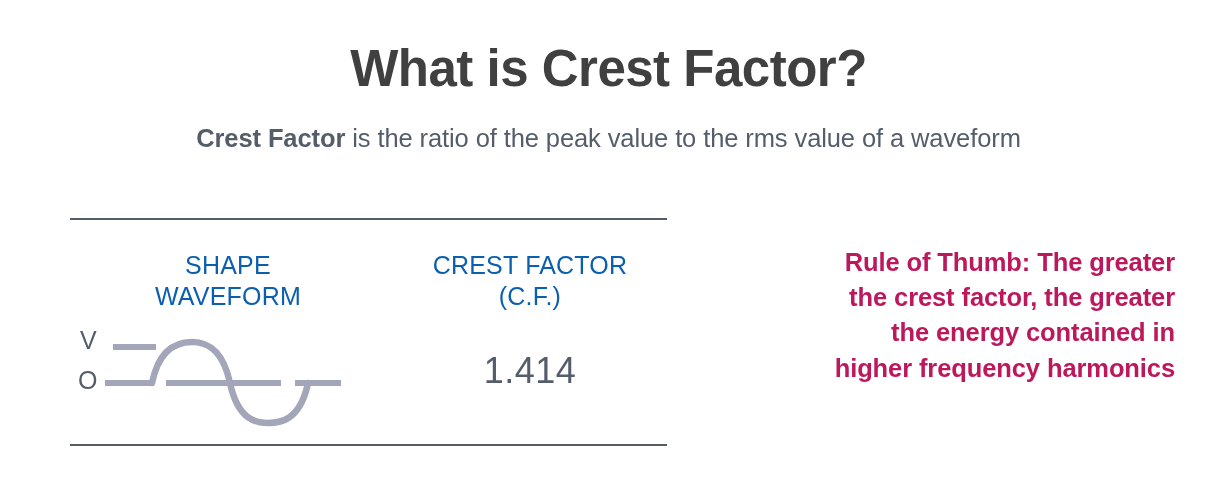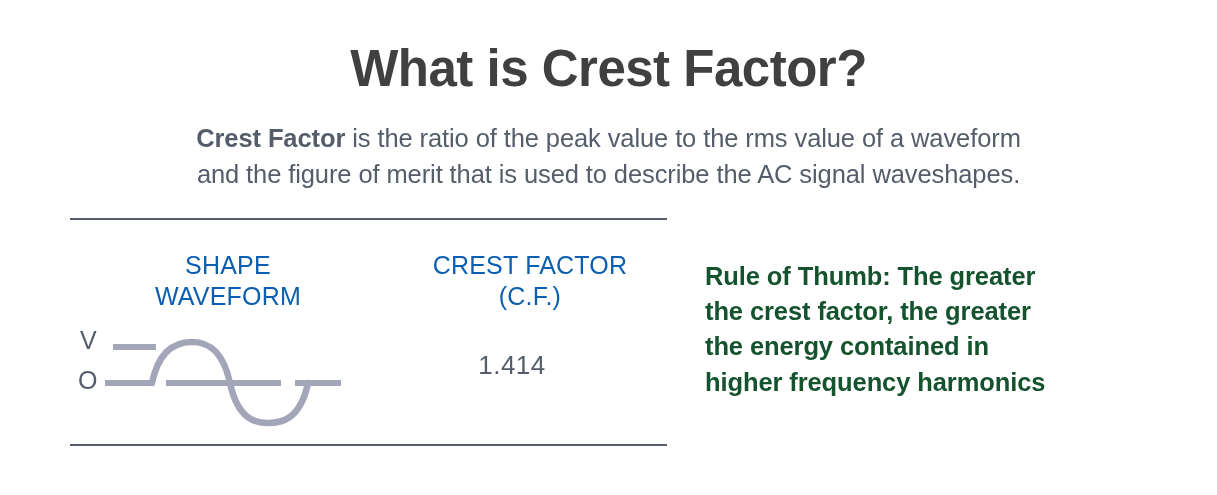--- a/index.html
+++ b/index.html
@@ -87,26 +87,26 @@
   }
   .col-head.crestfactor {
     left: 390px;
     top: 250px;
     width: 280px;
   }
 
   
   .cf-value {
     position: absolute;
-    left: 372px;
+    left: 390px;
     top: 350px;
     width: 280px;
     text-align: center;
     color: #555d6b;
-    font-size: 26px;
+    font-size: 36px;
     font-weight: normal;
     letter-spacing: 0.5px;
   }
 
   
   .wave-figure {
     position: absolute;
     left: 74px;
     top: 322px;
     width: 300px;
@@ -127,41 +127,40 @@
     top: 0;
     width: 300px;
     height: 110px;
     display: block;
   }
 
   
   .rule-of-thumb {
     position: absolute;
     left: 705px;
-    top: 259px;
+    top: 245px;
     width: 470px;
-    text-align: left;
-    color: #14532d;
+    text-align: right;
+    color: #be185d;
     font-size: 25.5px;
     font-weight: bold;
     line-height: 1.38;
     letter-spacing: -0.1px;
   }
   .rule-of-thumb .l { display: block; white-space: nowrap; }
 </style>
 </head>
 <body>
 
 <div id="page">
 
   <div class="title">What is Crest Factor?</div>
 
   <div class="subtitle">
     <span class="line"><span class="lead">Crest Factor</span><span> is the ratio of the peak value to the rms value of a waveform</span></span>
-    <span class="line">and the figure of merit that is used to describe the AC signal waveshapes.</span>
   </div>
 
   <div class="divider top"></div>
 
   <div class="col-head waveform">
     <span class="l">SHAPE</span>
     <span class="l">WAVEFORM</span>
   </div>
 
   <div class="col-head crestfactor">

